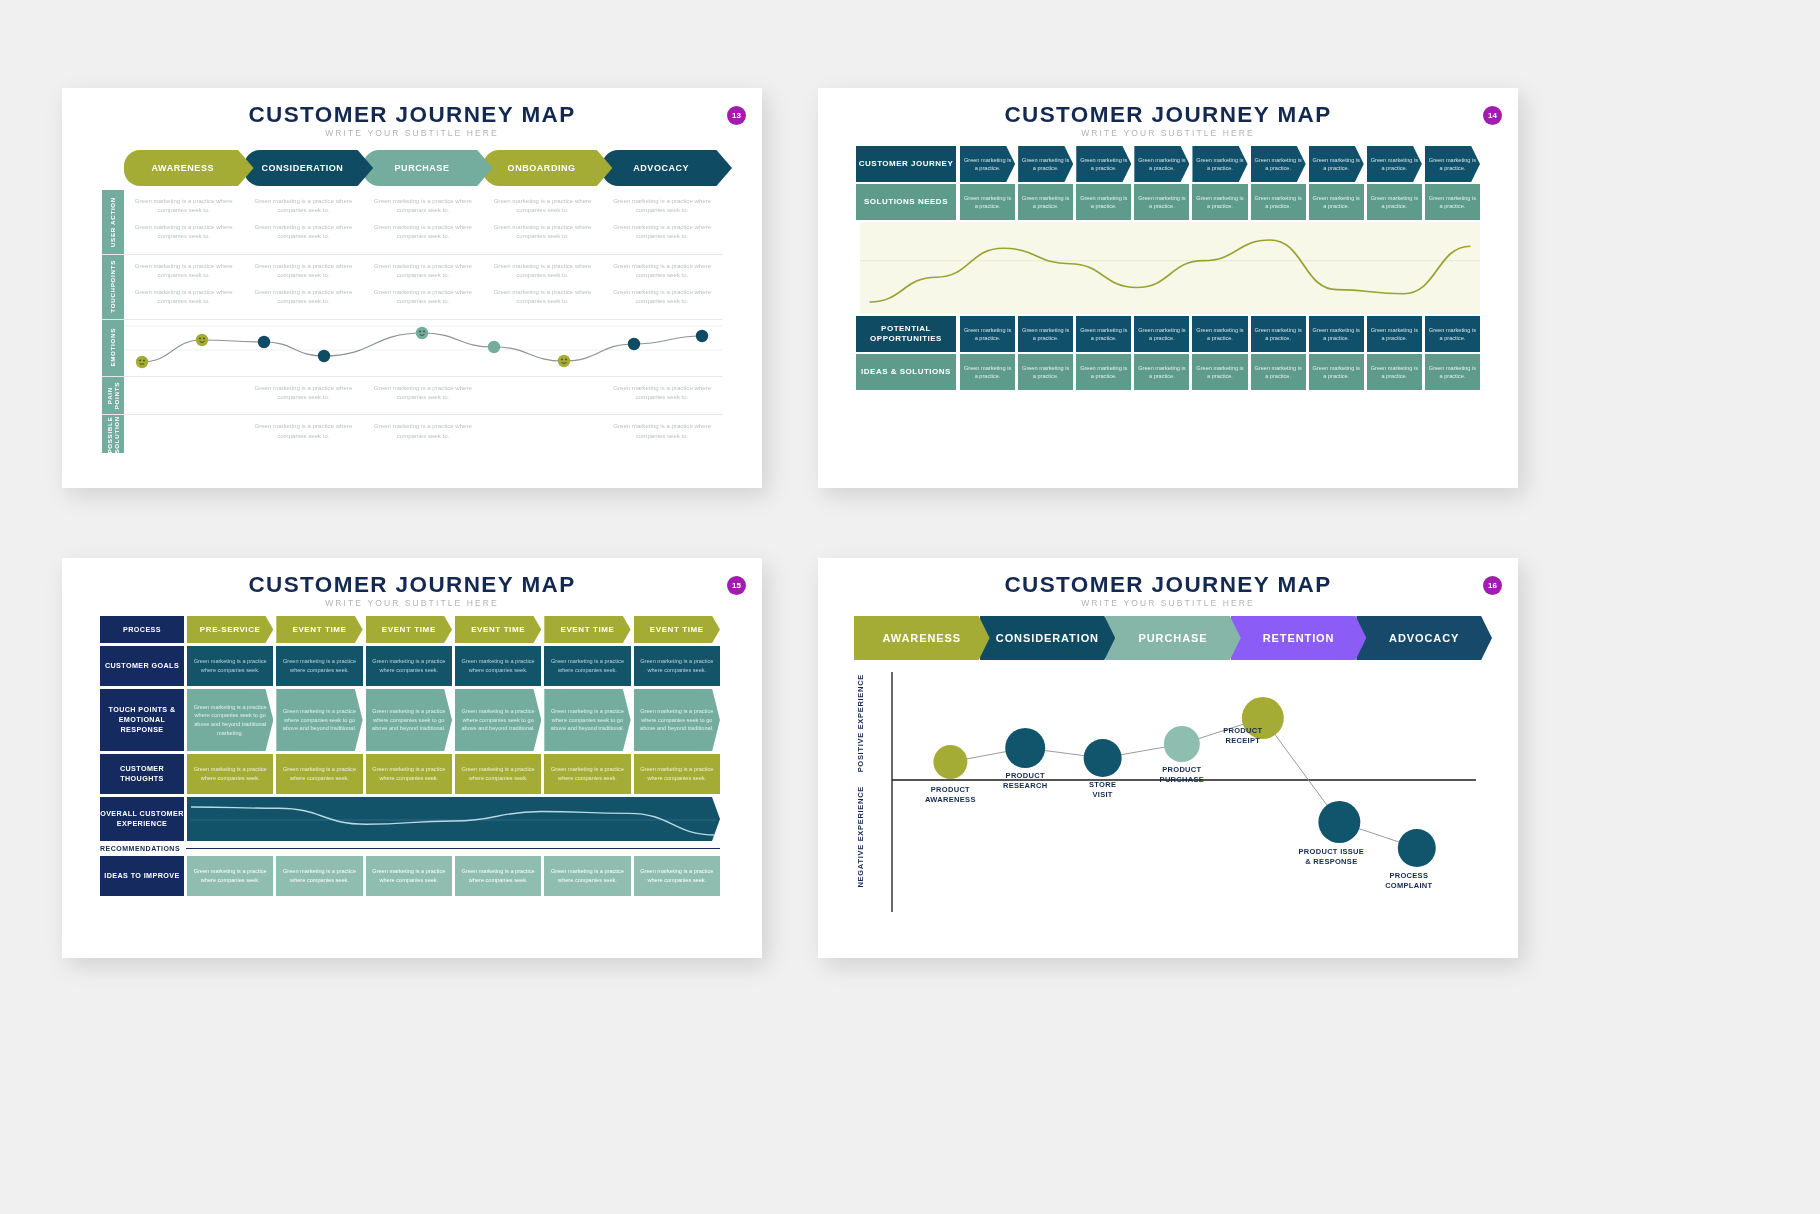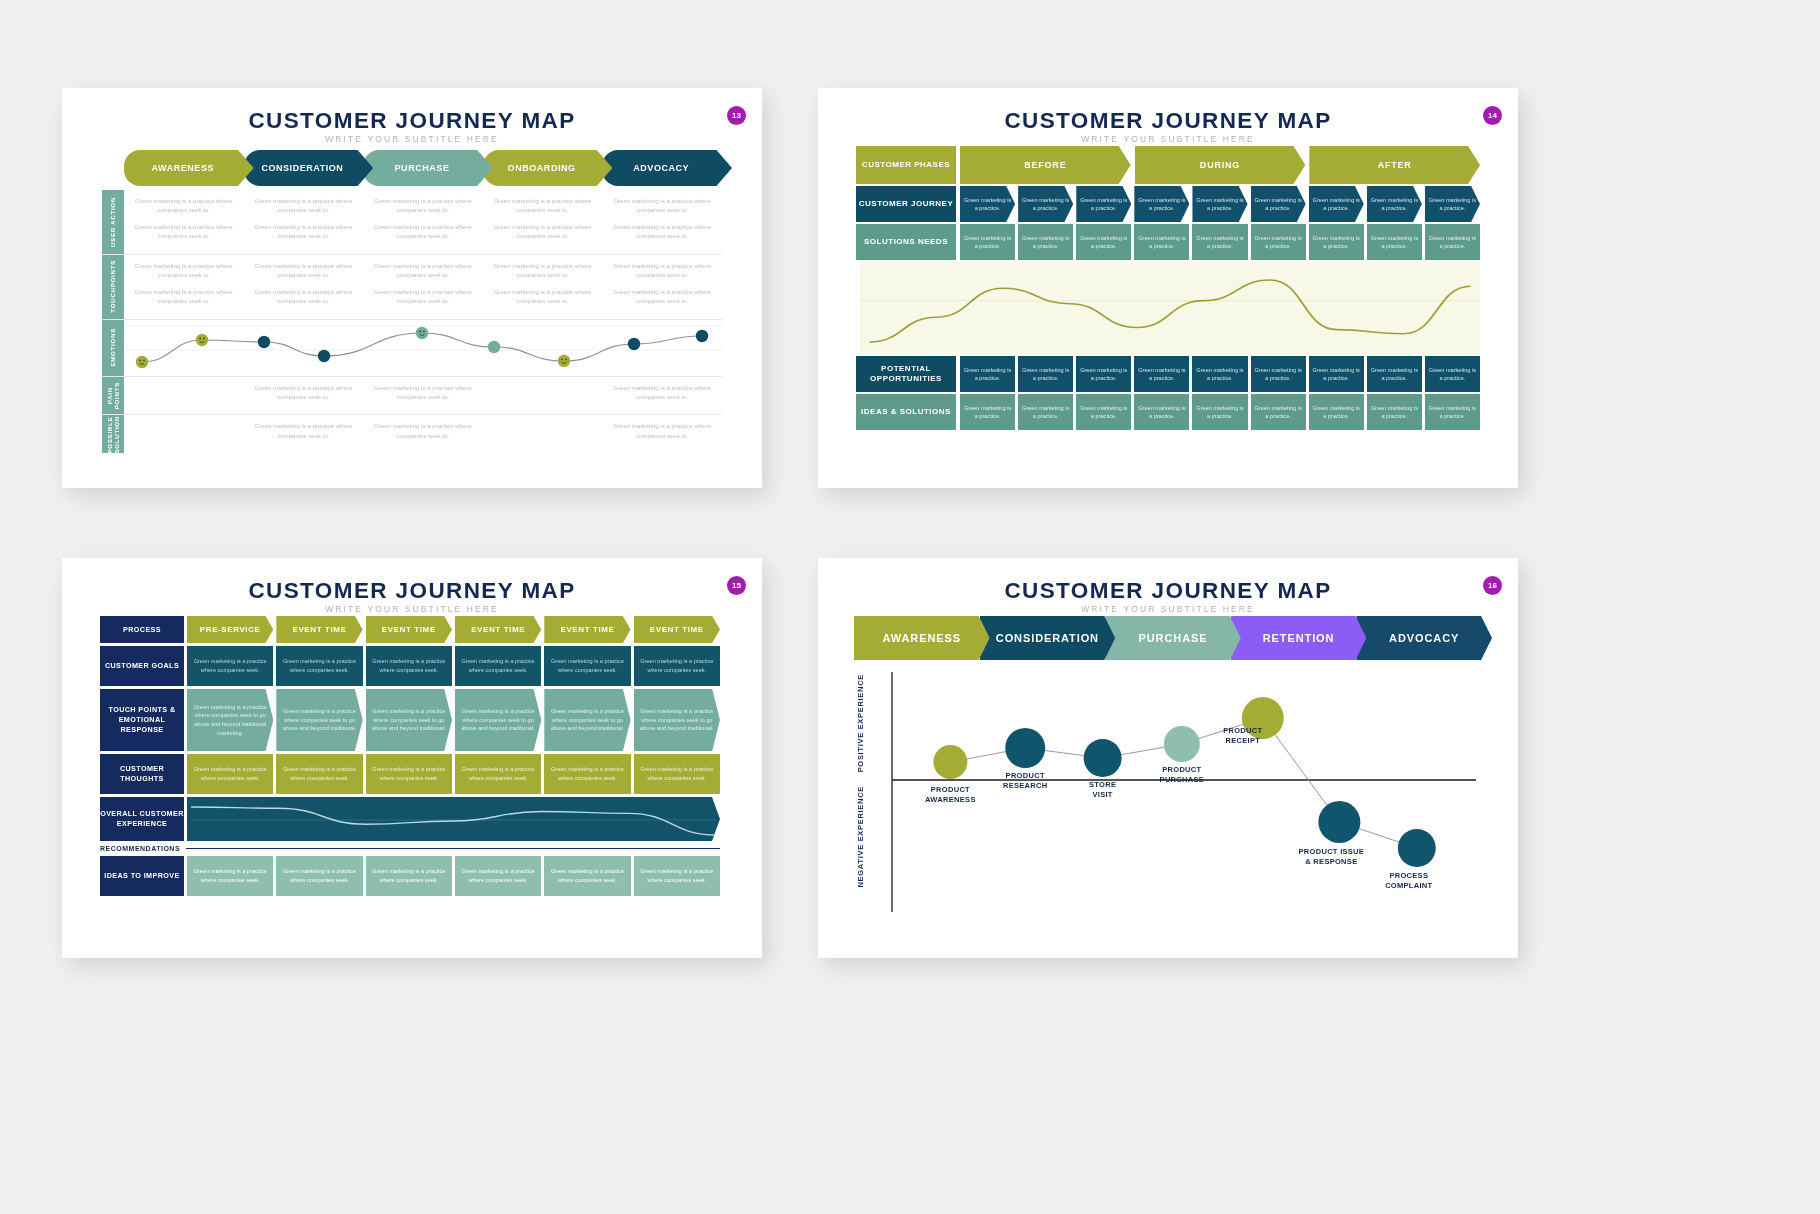--- a/index.html
+++ b/index.html
@@ -20,21 +20,21 @@
   #slide2 { left: 818px; top: 88px;  width: 700px; height: 400px; }
   #slide3 { left: 62px;  top: 558px; width: 700px; height: 400px; }
   #slide4 { left: 818px; top: 558px; width: 700px; height: 400px; }
 
   .title {
     text-align: center;
     font-size: 22.5px;
     font-weight: bold;
     letter-spacing: 1.4px;
     color: #142952;
-    margin-top: 20px;
+    margin-top: 14px;
   }
   .subtitle {
     text-align: center;
     font-size: 8.5px;
     letter-spacing: 2.1px;
     color: #b3b3b3;
     margin-top: 0;
   }
   .pagebadge {
     position: absolute;
@@ -326,34 +326,20 @@
         </div>
     </div>
   </div>
 
   <div class="slide" id="slide2">
     <div class="pagebadge">14</div>
     <div class="title">CUSTOMER JOURNEY MAP</div>
     <div class="subtitle">WRITE YOUR SUBTITLE HERE</div>
 
     <div class="s2-wrap">
-      <div class="s2-row" style="height:38px;">
-        <div class="s2-label" style="background:#a5ac36;">CUSTOMER PHASES</div>
-        <div class="s2-phases" id="s2-phases">
-            <div class="s2-phase" style="background: rgb(165, 172, 54);">
-              <span>BEFORE</span>
-            </div>
-            <div class="s2-phase" style="background: rgb(165, 172, 54);">
-              <span>DURING</span>
-            </div>
-            <div class="s2-phase" style="background: rgb(165, 172, 54);">
-              <span>AFTER</span>
-            </div>
-          </div>
-      </div>
       <div id="s2-rows">
           <div class="s2-row" style="height: 36px;">
             <div class="s2-label" style="background: rgb(15, 76, 99);">CUSTOMER JOURNEY</div>
             <div class="s2-cells">
               <div class="s2-cell s2-chev" style="background: rgb(17, 80, 106); color: rgb(207, 227, 234);">Green marketing is a practice.</div>
               <div class="s2-cell s2-chev" style="background: rgb(17, 80, 106); color: rgb(207, 227, 234);">Green marketing is a practice.</div>
               <div class="s2-cell s2-chev" style="background: rgb(17, 80, 106); color: rgb(207, 227, 234);">Green marketing is a practice.</div>
               <div class="s2-cell s2-chev" style="background: rgb(17, 80, 106); color: rgb(207, 227, 234);">Green marketing is a practice.</div>
               <div class="s2-cell s2-chev" style="background: rgb(17, 80, 106); color: rgb(207, 227, 234);">Green marketing is a practice.</div>
               <div class="s2-cell s2-chev" style="background: rgb(17, 80, 106); color: rgb(207, 227, 234);">Green marketing is a practice.</div>

